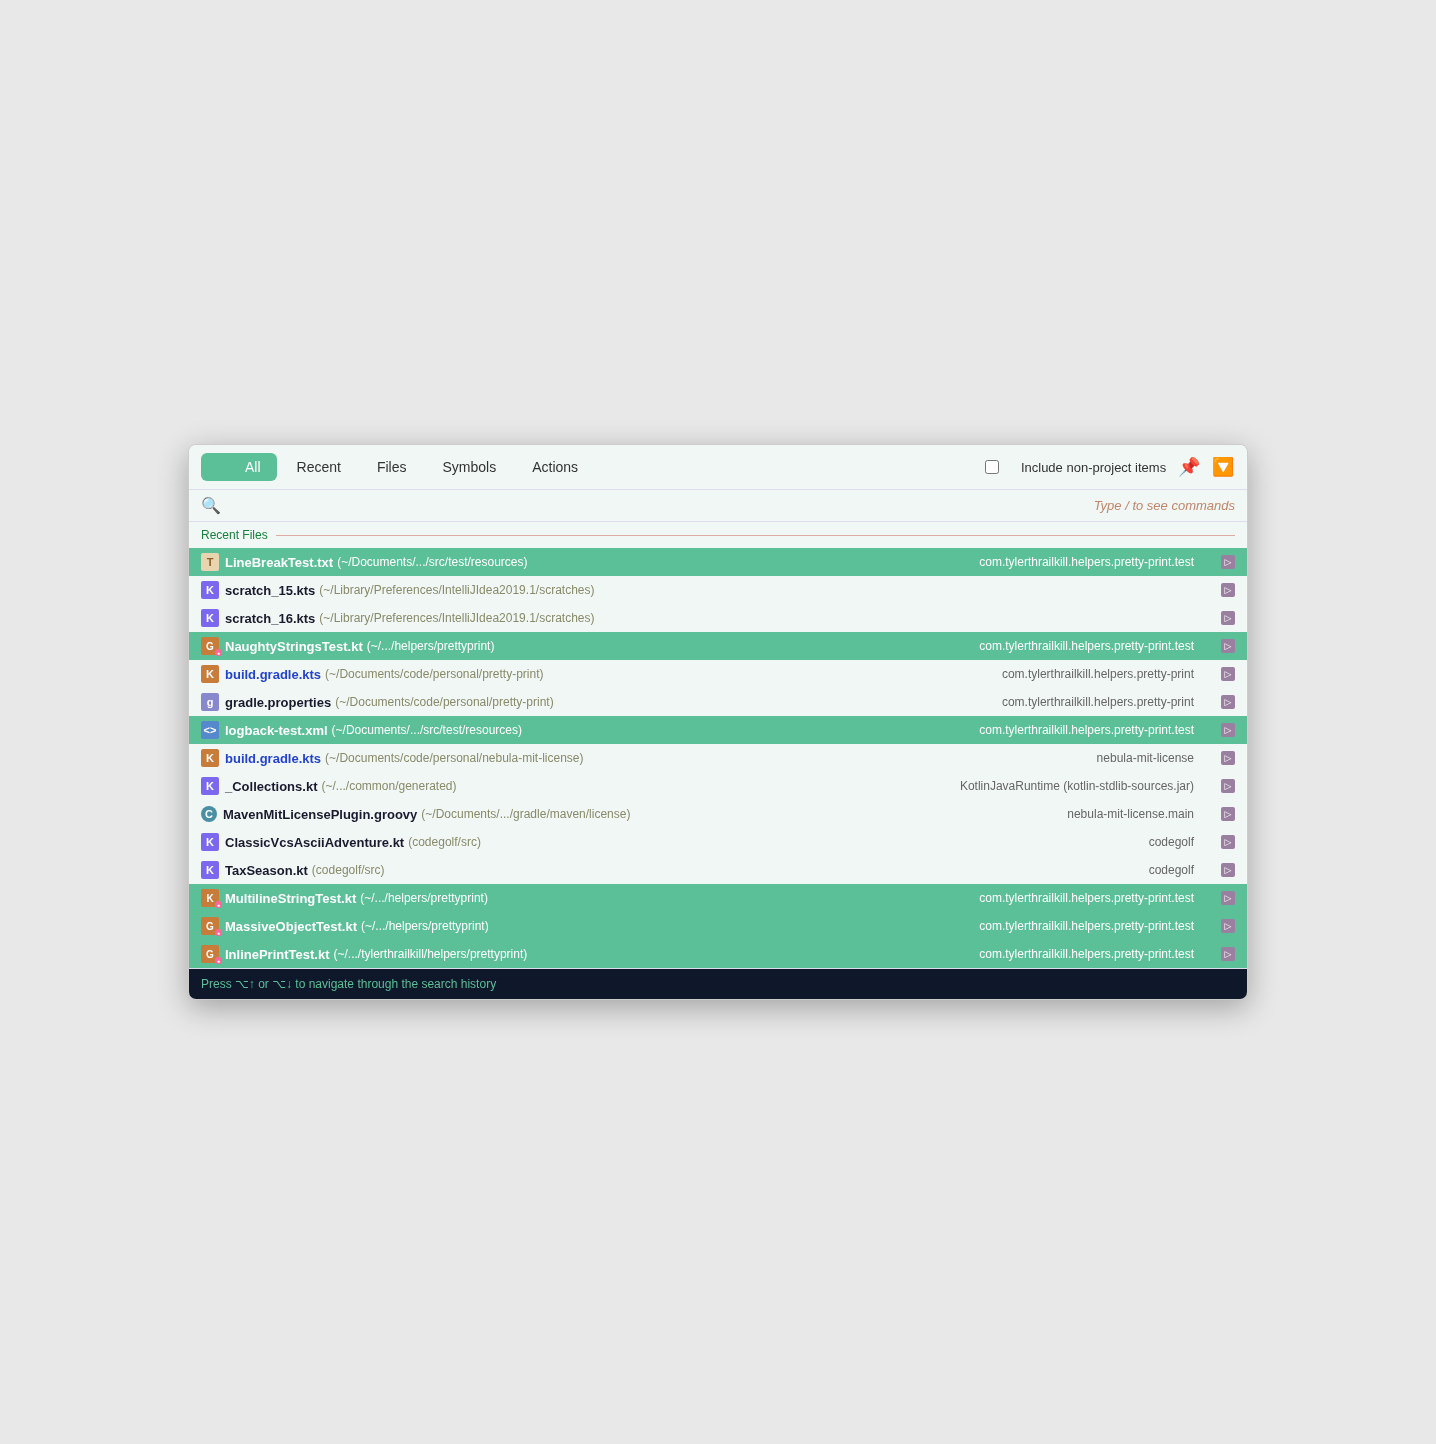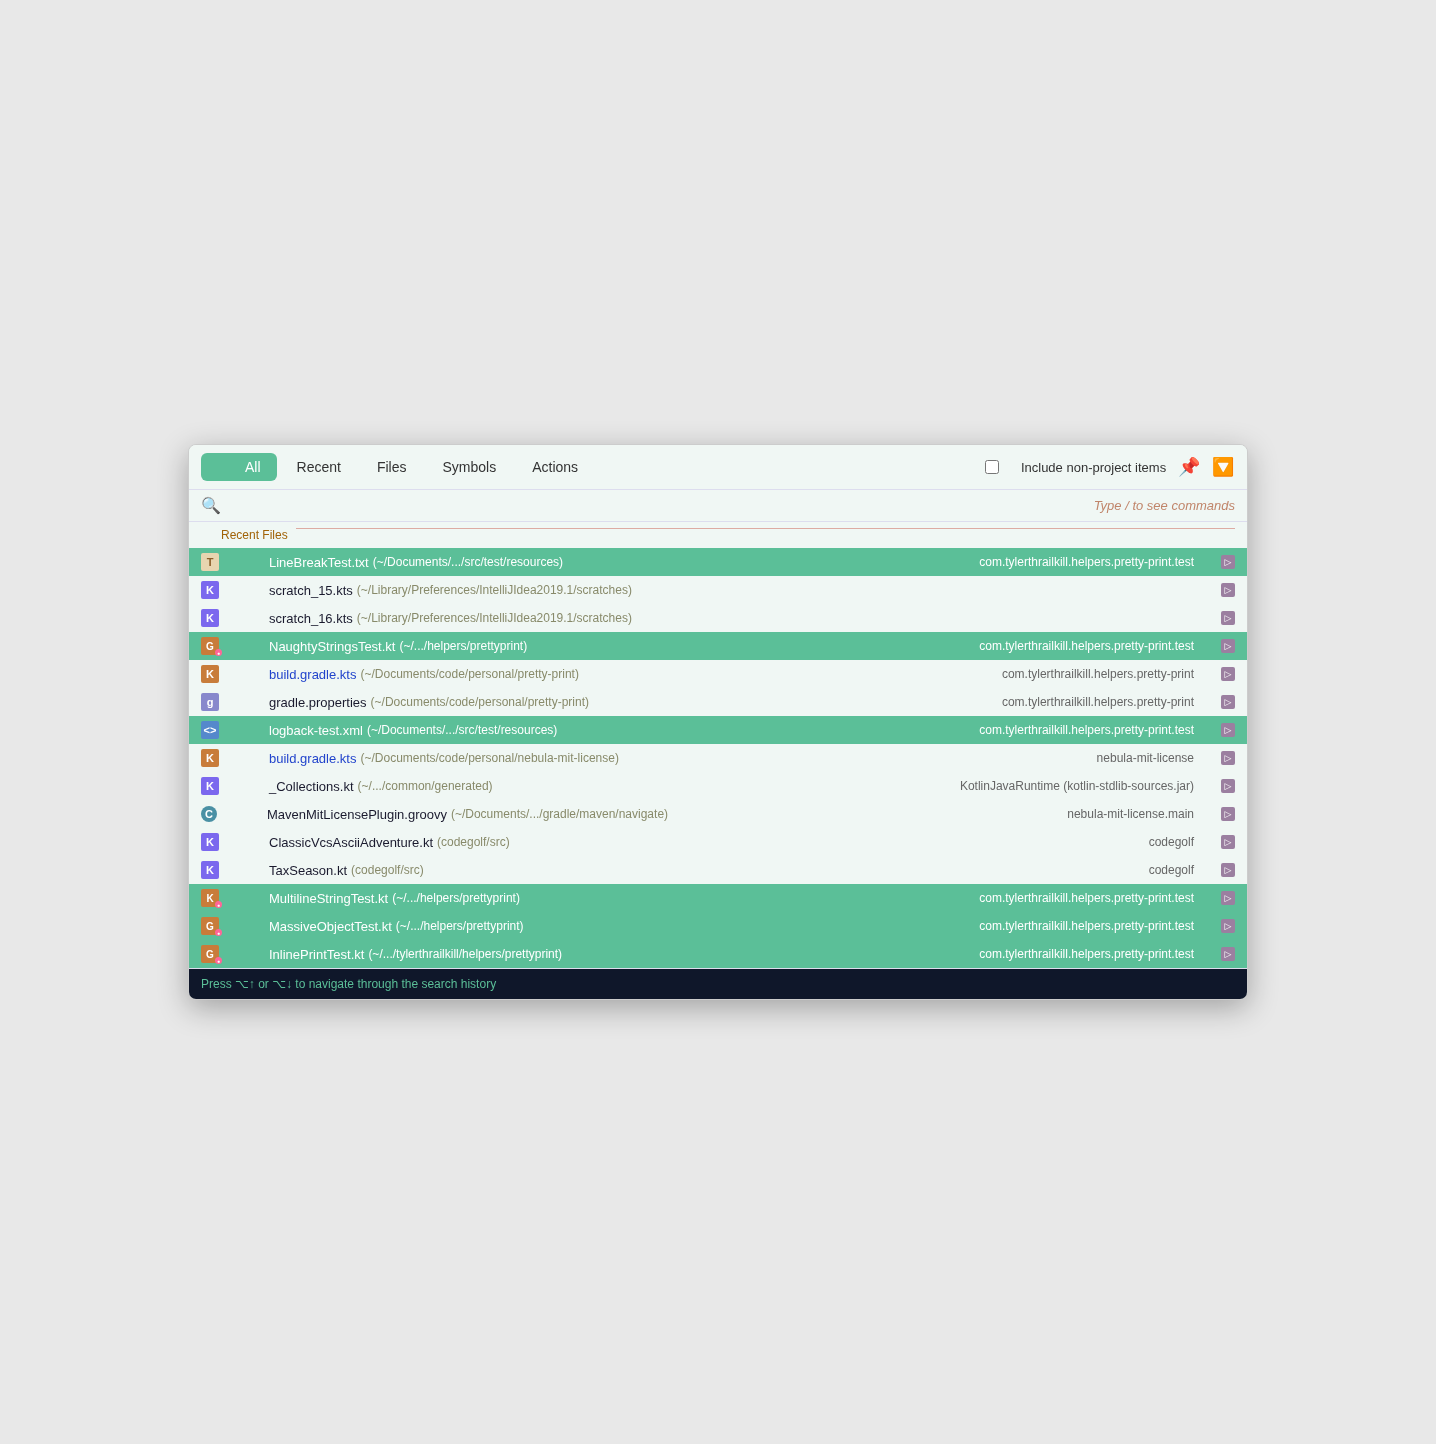--- a/index.html
+++ b/index.html
@@ -88,26 +88,26 @@
     }
     .search-hint {
       color: #c0856a;
       font-size: 13px;
       font-style: italic;
     }
 
     
     .section-label {
       display: flex;
+      align-items: center;
       padding: 6px 12px;
       font-size: 12px;
-      color: #a16207;
+      color: #15803d;
       font-weight: 500;
       gap: 8px;
-      margin-left: 20px;
     }
     .section-label::after {
       content: '';
       flex: 1;
       height: 1px;
       background: #c0392b;
       opacity: 0.4;
     }
 
     
@@ -132,25 +132,24 @@
       flex-shrink: 0;
       display: flex;
       align-items: center;
       justify-content: center;
       font-size: 11px;
       font-weight: bold;
       border-radius: 2px;
     }
 
     .file-name {
-      font-weight: 400;
+      font-weight: 700;
       color: #1a1a2e;
       margin-right: 4px;
       white-space: nowrap;
-      margin-left: 44px;
     }
     .file-name.blue { color: #2244cc; }
     .file-path {
       color: #888a6a;
       font-size: 12px;
       margin-right: 4px;
       white-space: nowrap;
     }
     .file-spacer { flex: 1; }
     .file-module {
@@ -271,21 +270,21 @@
         <div class="file-icon" style="background: rgb(123, 104, 238); color: rgb(255, 255, 255);">K</div>
         <span class="file-name">_Collections.kt</span>
         <span class="file-path">(~/.../common/generated)</span>
         <div class="file-spacer"></div>
         <span class="file-module">KotlinJavaRuntime (kotlin-stdlib-sources.jar)</span>
         <span style="width: 14px; height: 14px; background: rgb(155, 127, 160); border-radius: 2px; display: inline-flex; align-items: center; justify-content: center; color: rgb(255, 255, 255); font-size: 9px; margin-left: 4px; flex-shrink: 0; cursor: pointer;">▷</span>
       </div>
       <div class="file-row">
         <div class="file-icon" style="background: rgb(74, 144, 164); color: rgb(255, 255, 255); border-radius: 50%; width: 16px; height: 16px;">C</div>
         <span class="file-name">MavenMitLicensePlugin.groovy</span>
-        <span class="file-path">(~/Documents/.../gradle/maven/navigate)</span>
+        <span class="file-path">(~/Documents/.../gradle/maven/license)</span>
         <div class="file-spacer"></div>
         <span class="file-module">nebula-mit-license.main</span>
         <span style="width: 14px; height: 14px; background: rgb(155, 127, 160); border-radius: 2px; display: inline-flex; align-items: center; justify-content: center; color: rgb(255, 255, 255); font-size: 9px; margin-left: 4px; flex-shrink: 0; cursor: pointer;">▷</span>
       </div>
       <div class="file-row">
         <div class="file-icon" style="background: rgb(123, 104, 238); color: rgb(255, 255, 255);">K</div>
         <span class="file-name">ClassicVcsAsciiAdventure.kt</span>
         <span class="file-path">(codegolf/src)</span>
         <div class="file-spacer"></div>
         <span class="file-module">codegolf</span>

